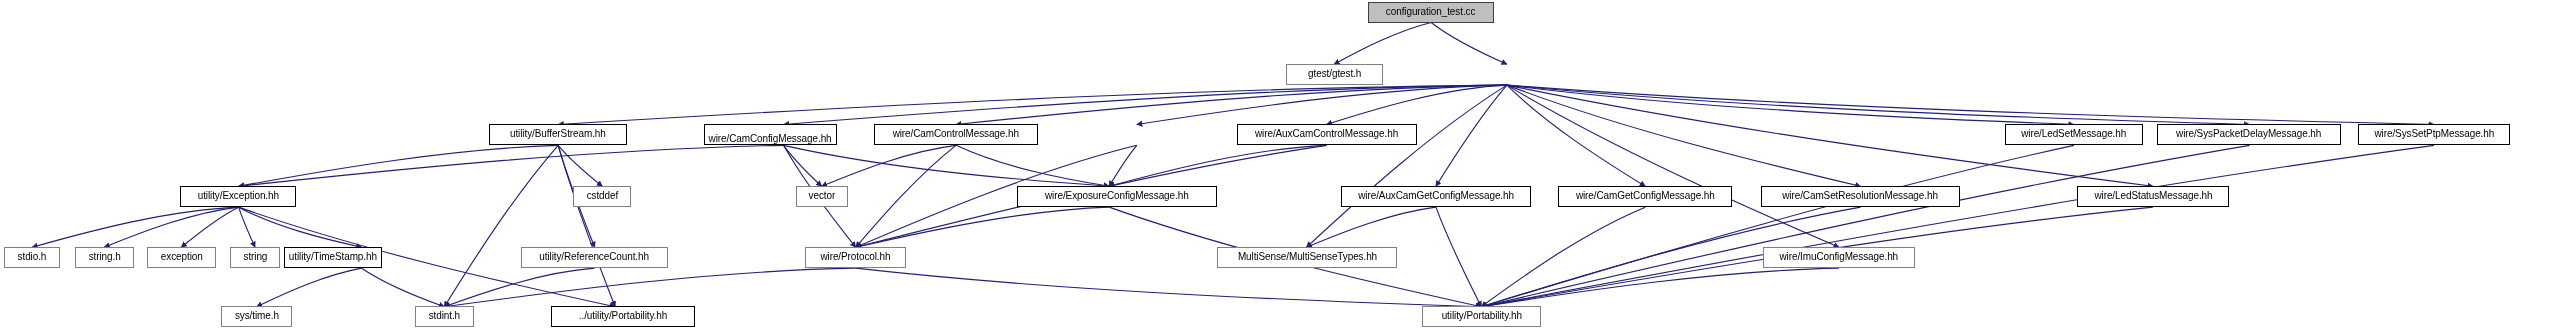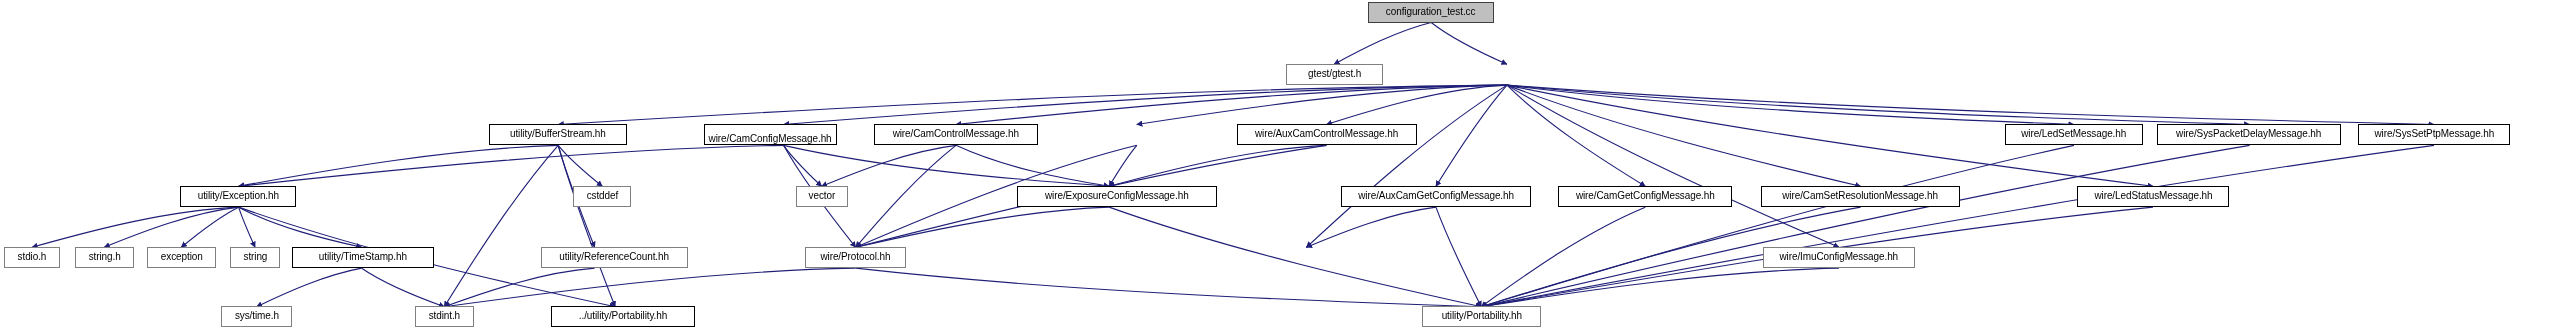--- a/index.html
+++ b/index.html
@@ -176,28 +176,31 @@
     </div>
     <div class="node" style="left: 75px; top: 247px; width: 59px;">
       <span class="lbl">string.h</span>
     </div>
     <div class="node" style="left: 147px; top: 247px; width: 69px;">
       <span class="lbl">exception</span>
     </div>
     <div class="node" style="left: 230px; top: 247px; width: 50px;">
       <span class="lbl">string</span>
     </div>
-    <div class="node strong" style="left: 292px; top: 247px; width: 142px;">
+    <div class="node strong" style="left: 284px; top: 247px; width: 98px;">
       <span class="lbl">utility/TimeStamp.hh</span>
     </div>
-    <div class="node" style="left: 541px; top: 247px; width: 147px;">
+    <div class="node" style="left: 521px; top: 247px; width: 147px;">
       <span class="lbl">utility/ReferenceCount.hh</span>
     </div>
     <div class="node" style="left: 805px; top: 247px; width: 101px;">
       <span class="lbl">wire/Protocol.hh</span>
+    </div>
+    <div class="node" style="left: 1217px; top: 247px; width: 180px;">
+      <span class="lbl">MultiSense/MultiSenseTypes.hh</span>
     </div>
     <div class="node" style="left: 1763px; top: 247px; width: 152px;">
       <span class="lbl">wire/ImuConfigMessage.hh</span>
     </div>
     <div class="node" style="left: 221px; top: 306px; width: 71px;">
       <span class="lbl">sys/time.h</span>
     </div>
     <div class="node" style="left: 415px; top: 306px; width: 59px;">
       <span class="lbl">stdint.h</span>
     </div>

